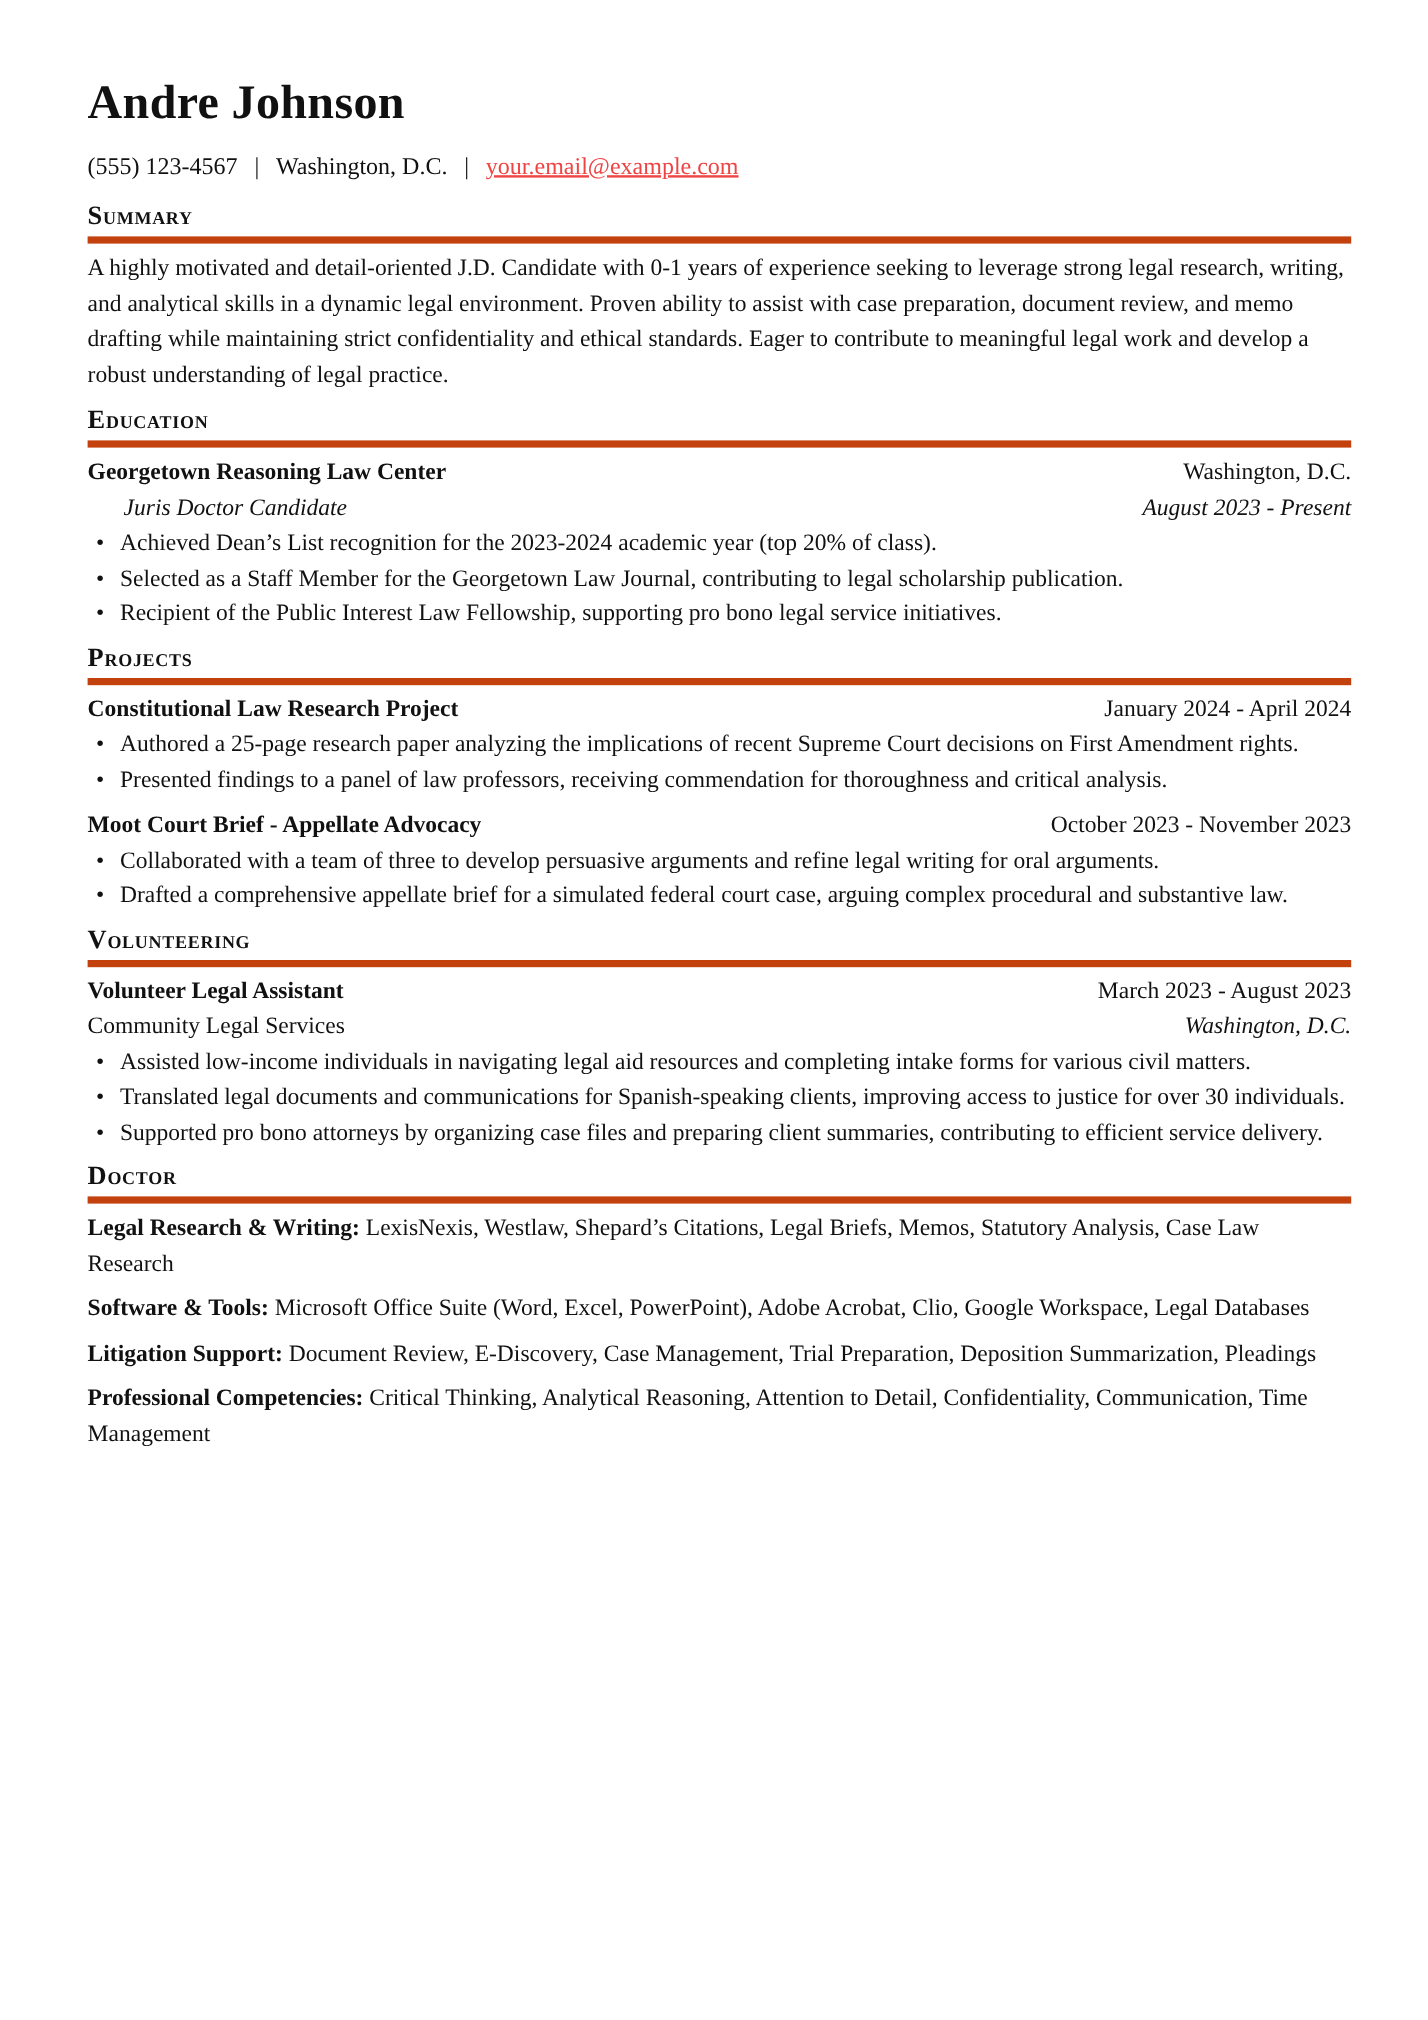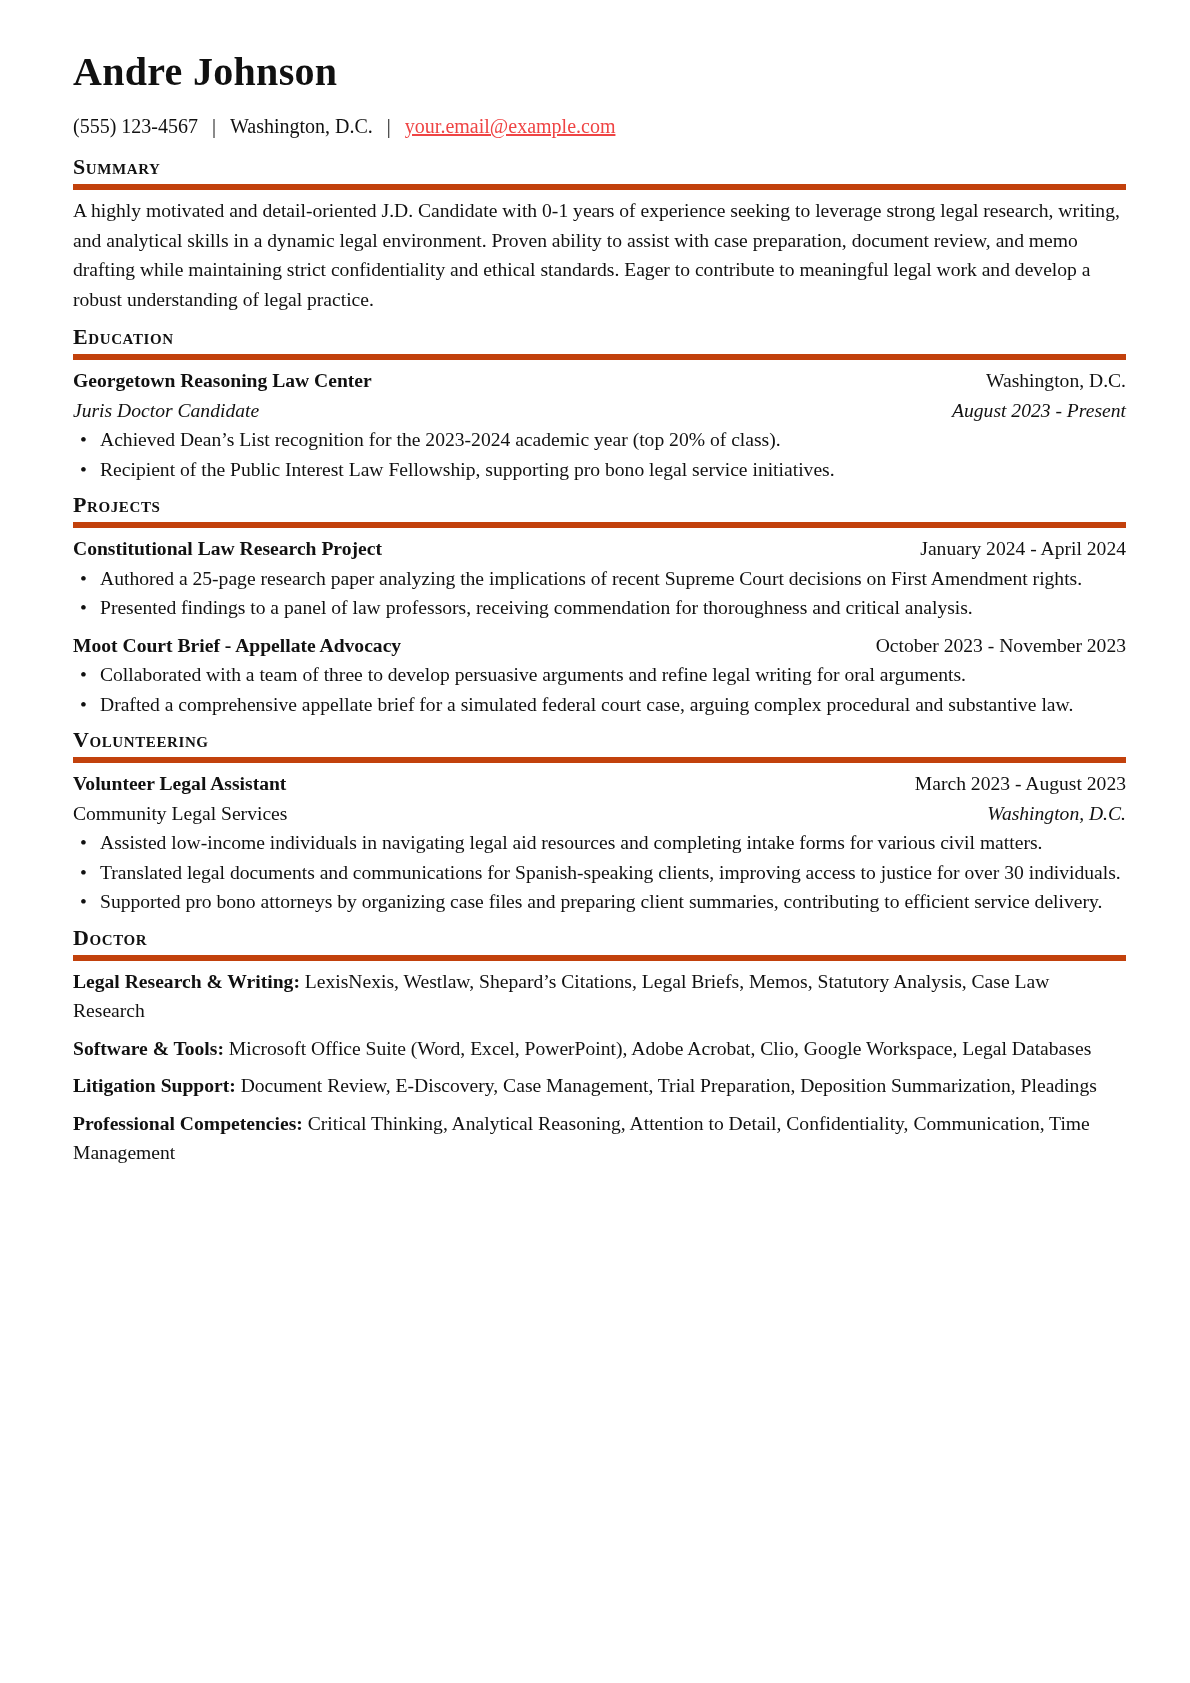--- a/index.html
+++ b/index.html
@@ -1,21 +1,21 @@
 <!DOCTYPE html>
 <html><head>
 <meta charset="utf-8">
 <style>
   html, body { margin: 0; padding: 0; background: #ffffff; }
   body {
     width: 1190px; height: 1683px; position: relative; overflow: hidden;
     font-family: "DejaVu Serif", "Liberation Serif", serif;
     color: #111111;
   }
-  .page { position: absolute; left: 73px; top: 52px; width: 1053px; }
+  .page { position: absolute; left: 73px; top: 65px; width: 1053px; }
   .name {
     font-family: "Liberation Serif", "DejaVu Serif", serif;
     font-weight: bold; font-size: 40px; line-height: 1; margin: 0 0 22px 0;
     letter-spacing: 0.3px;
   }
   .contact {
     font-family: "Liberation Serif", serif; font-size: 20px; line-height: 24px;
     display: flex; align-items: center; gap: 0; margin-bottom: 16px;
   }
   .contact .sep { margin: 0 14px; }
@@ -29,21 +29,21 @@
   }
   .para {
     font-family: Liberation Serif, serif; font-size: 19.6px; line-height: 29.5px;
     margin: 0; text-align: left;
   }
   .row {
     display: flex; justify-content: space-between;
     font-family: "Liberation Serif", serif; font-size: 19.6px; line-height: 29.5px;
   }
   .bold { font-weight: bold; }
-  .ital { font-style: italic; }
+  .ital { font-style: italic; margin-left: 30px; }
   ul.bullets { margin: 0; padding: 0; list-style: none; }
   ul.bullets li {
     position: relative; padding-left: 27px;
     font-family: "Liberation Serif", serif; font-size: 19.6px; line-height: 29.5px;
   }
   ul.bullets li::before {
     content: "\2022"; position: absolute; left: 7px; top: 0;
   }
   .entry { margin-bottom: 8px; }
   .skill { font-family: "Liberation Serif", serif; font-size: 19.6px; line-height: 29.5px; margin-bottom: 8px; }
@@ -77,20 +77,21 @@
       <div class="row">
         <span class="bold">Georgetown Reasoning Law Center</span>
         <span>Washington, D.C.</span>
       </div>
       <div class="row">
         <span class="ital">Juris Doctor Candidate</span>
         <span class="ital">August 2023 - Present</span>
       </div>
       <ul class="bullets">
         <li>Achieved Dean’s List recognition for the 2023-2024 academic year (top 20% of class).</li>
+        <li>Selected as a Staff Member for the Georgetown Law Journal, contributing to legal scholarship publication.</li>
         <li>Recipient of the Public Interest Law Fellowship, supporting pro bono legal service initiatives.</li>
       </ul>
     </div>
   </div>
 
   <div class="section">
     <h2 class="section-title">Projects</h2>
     <div class="entry">
       <div class="row">
         <span class="bold">Constitutional Law Research Project</span>

